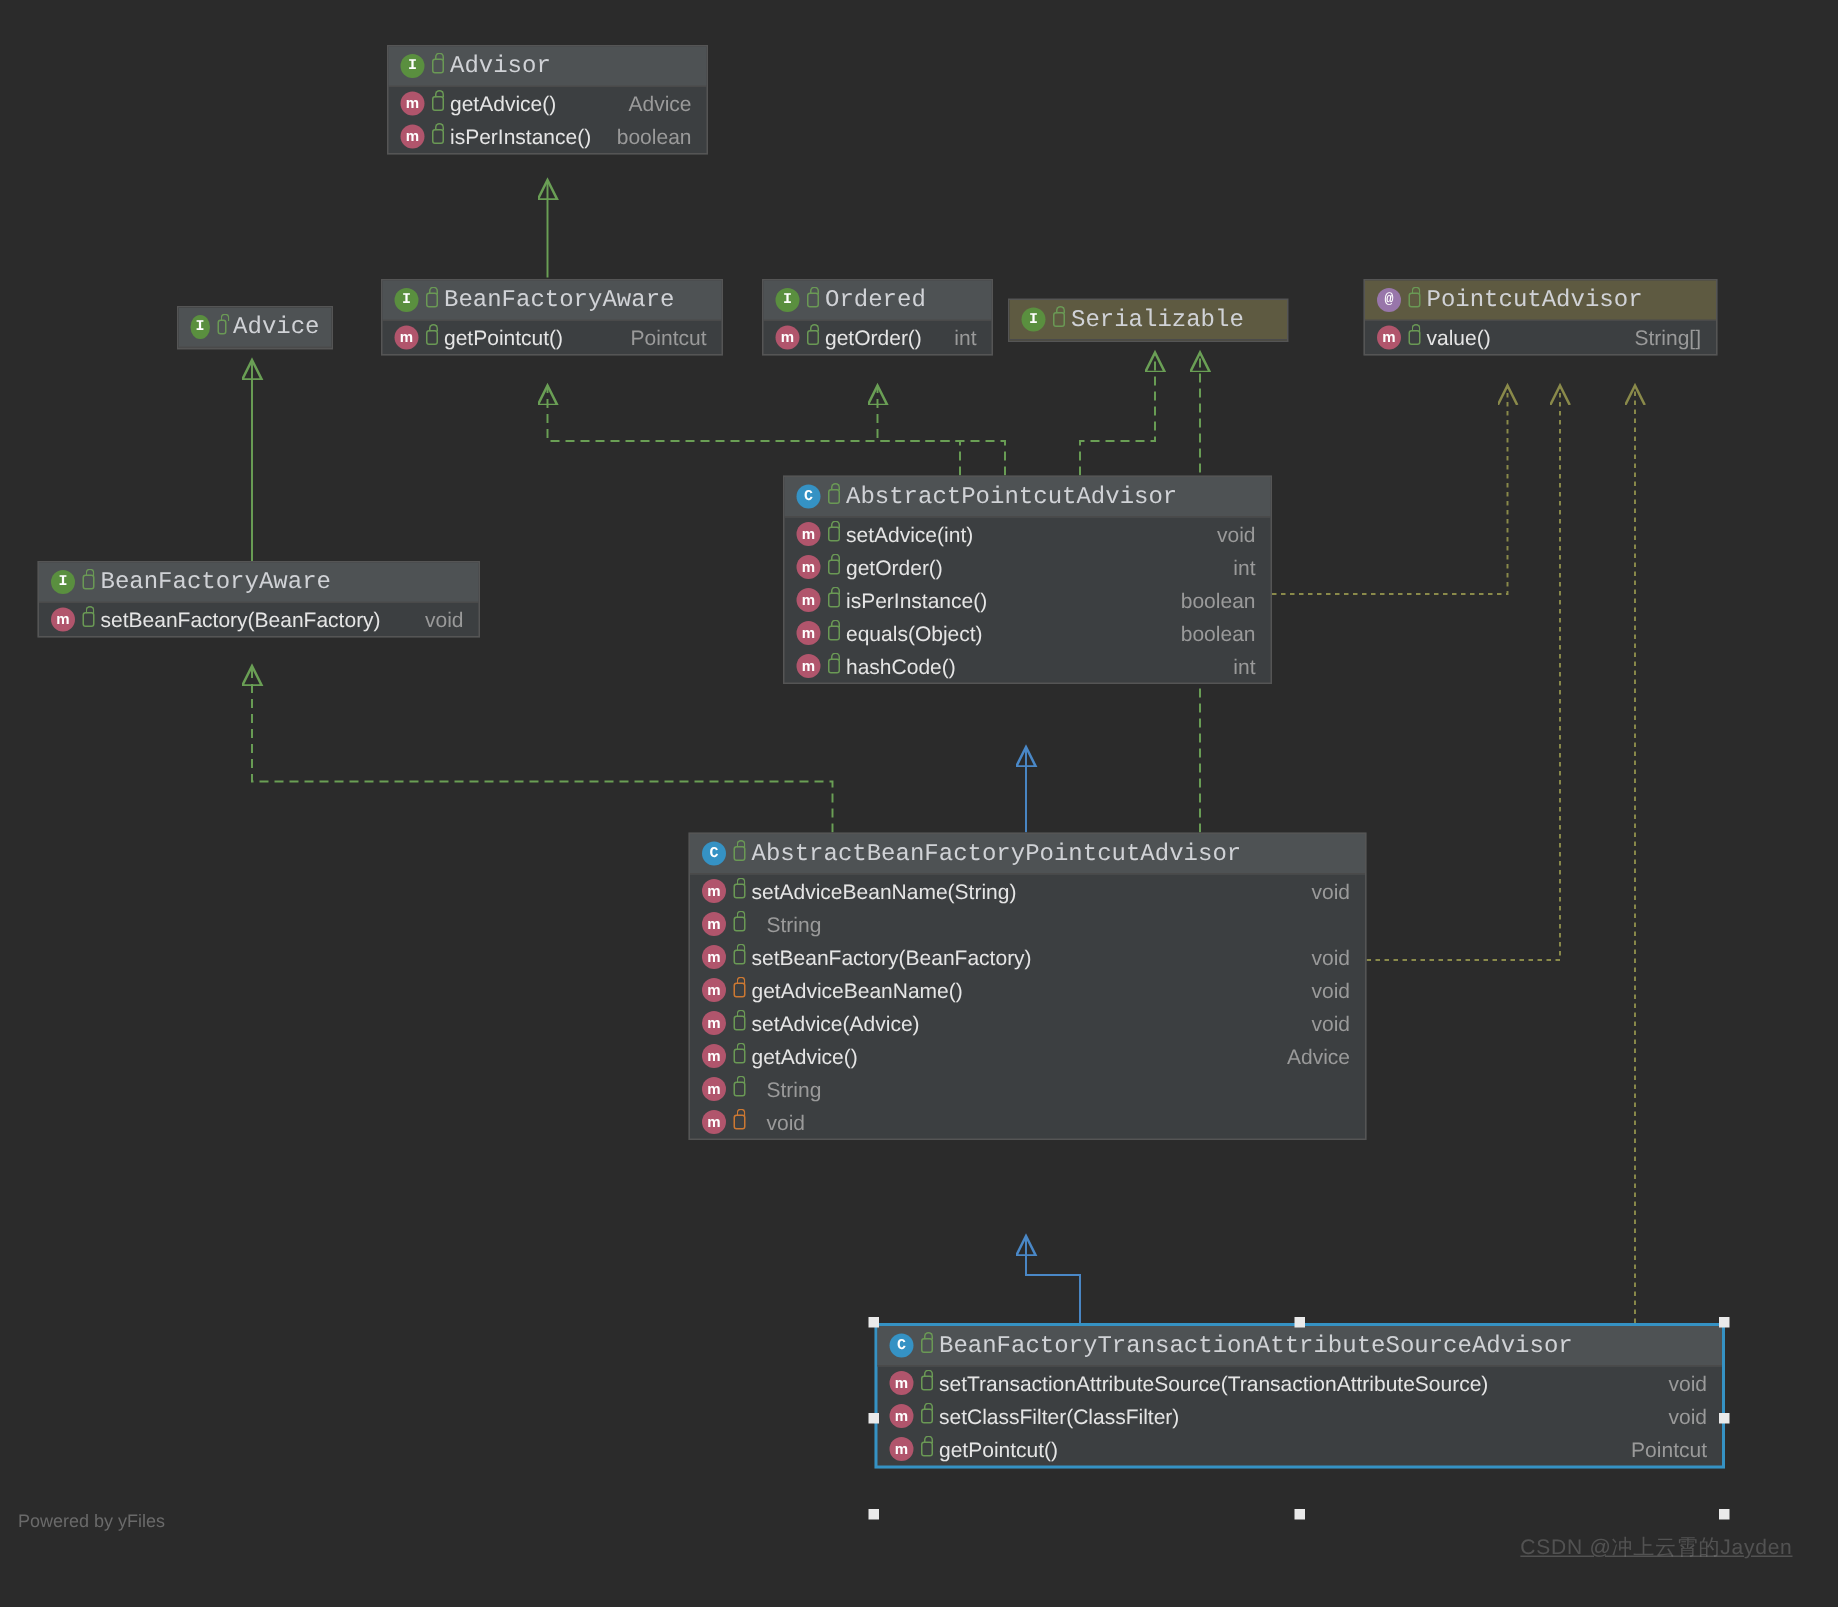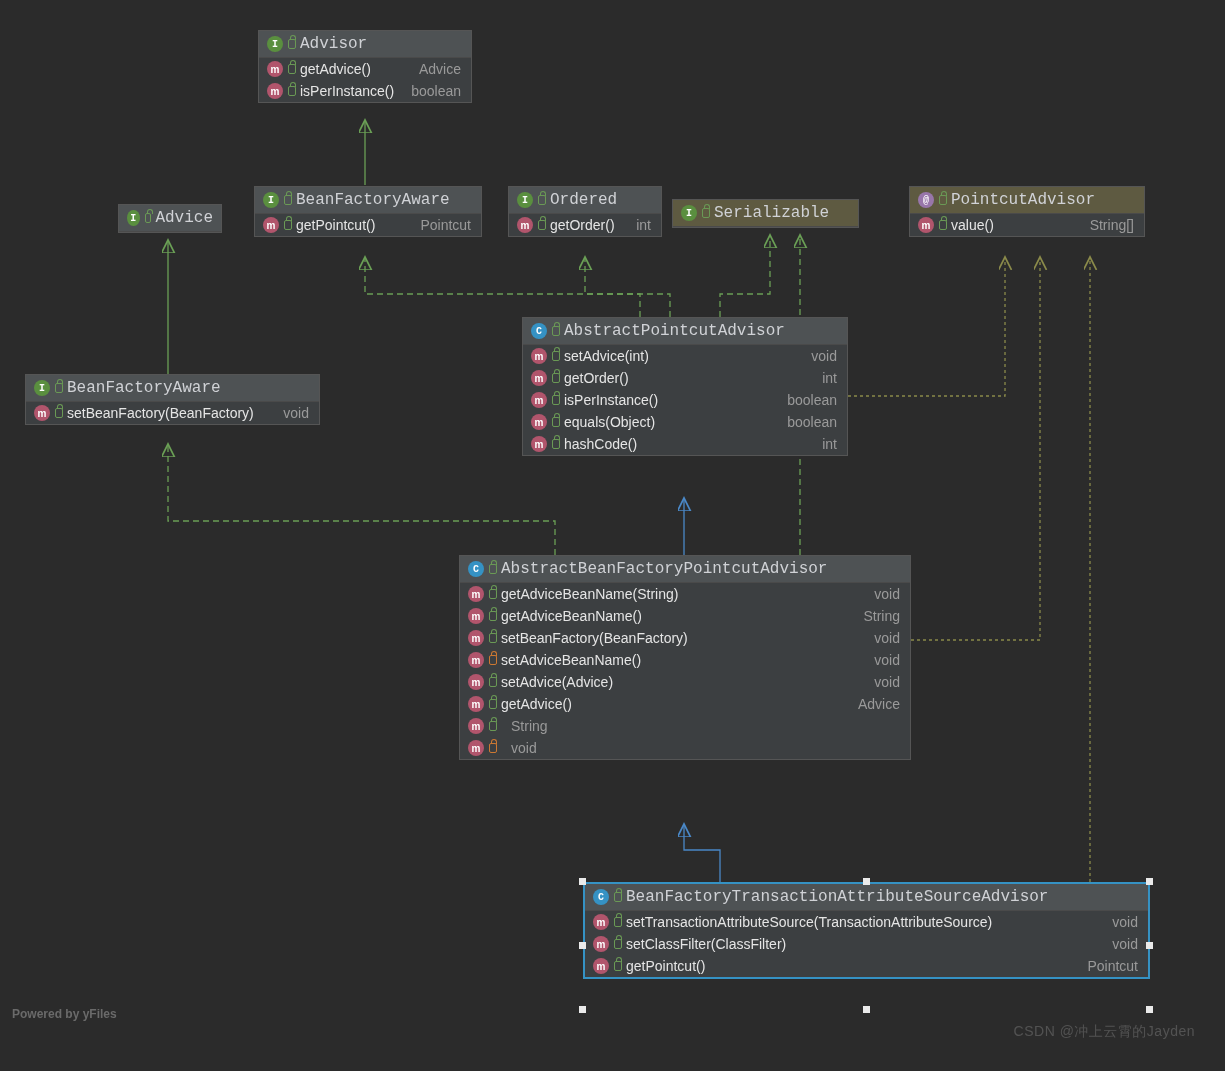--- a/index.html
+++ b/index.html
@@ -48,22 +48,22 @@
   .badge { display: inline-flex; width: 16px; height: 16px; border-radius: 50%; font-size: 10px; font-weight: bold; align-items: center; justify-content: center; color: #1e1e1e; margin-right: 1px; }
   .b-i { background: #5a8f3f; color: #fff; }
   .b-c { background: #3592c4; color: #fff; }
   .b-a { background: #9876aa; color: #fff; }
   .b-m { background: #b1556c; color: #fff; }
   .lock-green { width: 8px; height: 10px; border: 1.5px solid #6a9955; border-radius: 2px; position: relative; display: inline-block; }
   .lock-green::before { content: ''; position: absolute; top: -5px; left: 1px; width: 4px; height: 4px; border: 1.5px solid #6a9955; border-bottom: none; border-radius: 3px 3px 0 0; }
   .lock-orange { width: 8px; height: 10px; border: 1.5px solid #cc7832; border-radius: 2px; position: relative; display: inline-block; }
   .lock-orange::before { content: ''; position: absolute; top: -5px; left: 1px; width: 4px; height: 4px; border: 1.5px solid #cc7832; border-bottom: none; border-radius: 3px 3px 0 0; }
 
-  .bottom-left { position: absolute; left: 12px; bottom: 50px; font-size: 12px; color: #6a6a6a; font-weight: bold; }
-  .watermark { position: absolute; right: 30px; bottom: 30px; font-size: 14px; color: rgba(200,200,200,0.25); letter-spacing: 0.5px; }
+  .bottom-left { position: absolute; left: 12px; bottom: 50px; font-size: 12px; color: #6a6a6a; }
+  .watermark { position: absolute; right: 30px; bottom: 30px; font-size: 14px; color: rgba(200,200,200,0.25); letter-spacing: 0.5px; text-decoration: underline; }
   .handle { position: absolute; width: 7px; height: 7px; background: #eaeaea; }
 </style>
 </head>
 <body>
 
 <svg class="arrows">
   <defs>
     <marker id="arr-green" markerWidth="12" markerHeight="12" refX="10" refY="5" orient="auto">
       <path d="M0,0 L10,5 L0,10 Z" fill="none" stroke="#6a9f55" stroke-width="1.3"></path>
     </marker>
@@ -245,39 +245,38 @@
 <div class="cls" id="abfpa" style="left:459px; top:555px; width:452px;">
   <div class="title">
     <span class="badge b-c">C</span>
     <span class="lock-green"></span>
     <span>AbstractBeanFactoryPointcutAdvisor</span>
   </div>
   <div class="members">
     <div class="row">
         <span class="badge b-m">m</span>
         <span class="lock-green"></span>
-        <span class="name">getAdviceBeanName(String)</span>
-        <span class="type">void</span>
-      </div>
-    <div class="row">
-        <span class="badge b-m">m</span>
-        <span class="lock-green"></span>
+        <span class="name">setAdviceBeanName(String)</span>
+        <span class="type">void</span>
+      </div>
+    <div class="row">
+        <span class="badge b-m">m</span>
+        <span class="lock-green"></span>
+        <span class="type">String</span>
+      </div>
+    <div class="row">
+        <span class="badge b-m">m</span>
+        <span class="lock-green"></span>
+        <span class="name">setBeanFactory(BeanFactory)</span>
+        <span class="type">void</span>
+      </div>
+    <div class="row">
+        <span class="badge b-m">m</span>
+        <span class="lock-orange"></span>
         <span class="name">getAdviceBeanName()</span>
-        <span class="type">String</span>
-      </div>
-    <div class="row">
-        <span class="badge b-m">m</span>
-        <span class="lock-green"></span>
-        <span class="name">setBeanFactory(BeanFactory)</span>
-        <span class="type">void</span>
-      </div>
-    <div class="row">
-        <span class="badge b-m">m</span>
-        <span class="lock-orange"></span>
-        <span class="name">setAdviceBeanName()</span>
         <span class="type">void</span>
       </div>
     <div class="row">
         <span class="badge b-m">m</span>
         <span class="lock-green"></span>
         <span class="name">setAdvice(Advice)</span>
         <span class="type">void</span>
       </div>
     <div class="row">
         <span class="badge b-m">m</span>

